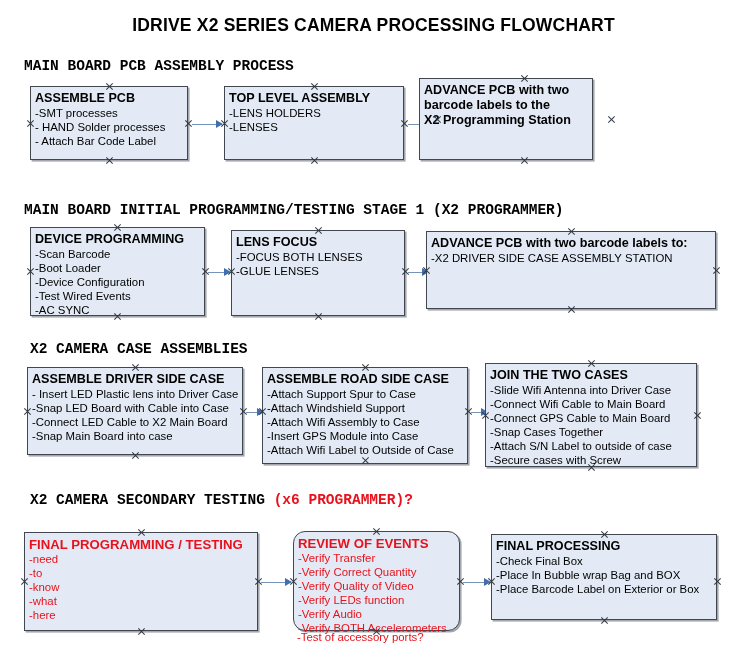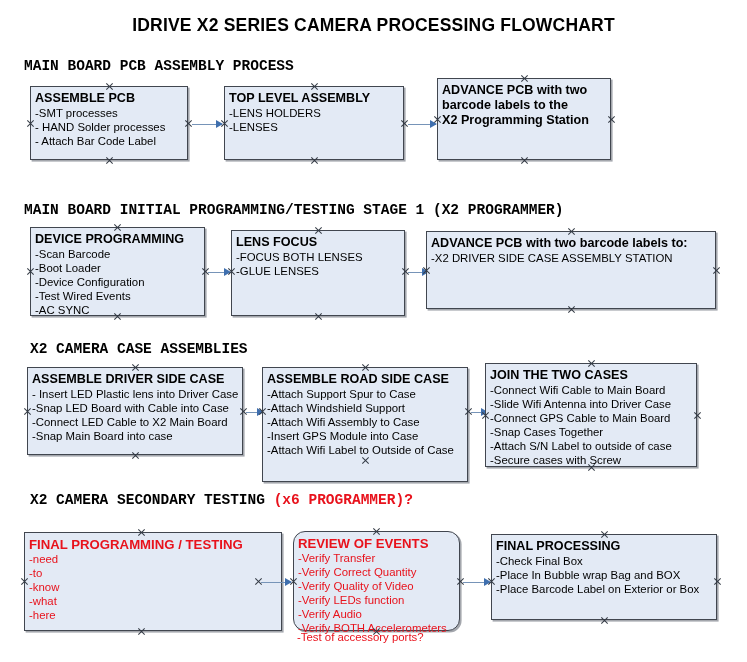--- a/index.html
+++ b/index.html
@@ -160,21 +160,21 @@
   <div class="handle" style="left:310px; top:82px;"></div>
   <div class="handle" style="left:310px; top:156px;"></div>
   <div class="handle" style="left:220px; top:119px;"></div>
   <div class="handle" style="left:400px; top:119px;"></div>
 
   <div class="conn" style="left:408px; top:123px; width:28px;">
     <div class="shaft"></div>
       <div class="head"></div>
   </div>
 
-  <div class="node" style="left:437px; top:78px; width:174px; height:82px;">
+  <div class="node" style="left:419px; top:78px; width:174px; height:82px;">
     <div class="inner">
       <div class="title">ADVANCE PCB with two</div>
       <div class="title">barcode labels to the</div>
       <div class="title"> X2 Programming Station</div>
     </div>
   </div>
   <div class="handle" style="left:520px; top:74px;"></div>
   <div class="handle" style="left:520px; top:156px;"></div>
   <div class="handle" style="left:433px; top:115px;"></div>
   <div class="handle" style="left:607px; top:115px;"></div>
@@ -247,21 +247,21 @@
   <div class="handle" style="left:131px; top:363px;"></div>
   <div class="handle" style="left:131px; top:451px;"></div>
   <div class="handle" style="left:23px; top:407px;"></div>
   <div class="handle" style="left:239px; top:407px;"></div>
 
   <div class="conn" style="left:246px; top:411px; width:17px;">
     <div class="shaft"></div>
       <div class="head"></div>
   </div>
 
-  <div class="node" style="left:262px; top:367px; width:206px; height:115px;">
+  <div class="node" style="left:262px; top:367px; width:206px; height:97px;">
     <div class="inner">
       <div class="title">ASSEMBLE ROAD SIDE CASE</div>
       <div class="line">-Attach Support Spur to Case</div>
       <div class="line">-Attach Windshield Support</div>
       <div class="line">-Attach Wifi Assembly to Case</div>
       <div class="line">-Insert GPS Module into Case</div>
       <div class="line">-Attach Wifi Label to Outside of Case</div>
     </div>
   </div>
   <div class="handle" style="left:361px; top:363px;"></div>
@@ -270,38 +270,38 @@
   <div class="handle" style="left:464px; top:407px;"></div>
 
   <div class="conn" style="left:471px; top:411px; width:16px;">
     <div class="shaft"></div>
       <div class="head"></div>
   </div>
 
   <div class="node" style="left:485px; top:363px; width:212px; height:104px;">
     <div class="inner">
       <div class="title">JOIN THE TWO CASES</div>
+      <div class="line">-Slide Wifi Antenna into Driver Case</div>
       <div class="line">-Connect Wifi Cable to Main Board</div>
-      <div class="line">-Slide Wifi Antenna into Driver Case</div>
       <div class="line">-Connect GPS Cable to Main Board</div>
       <div class="line">-Snap Cases Together</div>
       <div class="line">-Attach S/N Label to outside of case</div>
       <div class="line">-Secure cases with Screw</div>
     </div>
   </div>
   <div class="handle" style="left:587px; top:359px;"></div>
   <div class="handle" style="left:587px; top:463px;"></div>
   <div class="handle" style="left:481px; top:411px;"></div>
   <div class="handle" style="left:693px; top:411px;"></div>
 
   <div class="section-head" style="left:30px; top:492px;">
     <span>X2 CAMERA SECONDARY TESTING </span><span class="accent">(x6 PROGRAMMER)?</span>
   </div>
 
-  <div class="node red" style="left:24px; top:532px; width:258px; height:99px;">
+  <div class="node red" style="left:24px; top:532px; width:234px; height:99px;">
     <div class="inner">
       <div class="title big">FINAL PROGRAMMING / TESTING</div>
       <div class="line">-need</div>
       <div class="line">-to</div>
       <div class="line">-know</div>
       <div class="line">-what</div>
       <div class="line">-here</div>
     </div>
   </div>
   <div class="handle" style="left:137px; top:528px;"></div>

